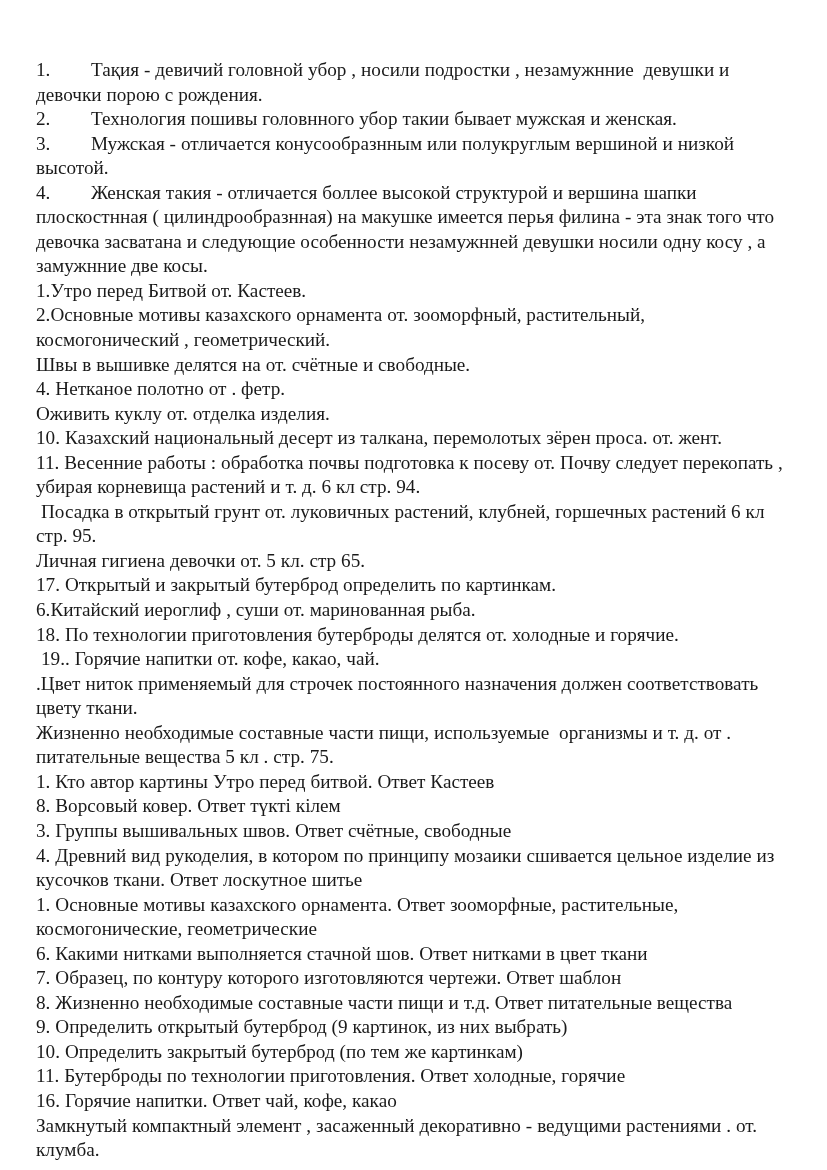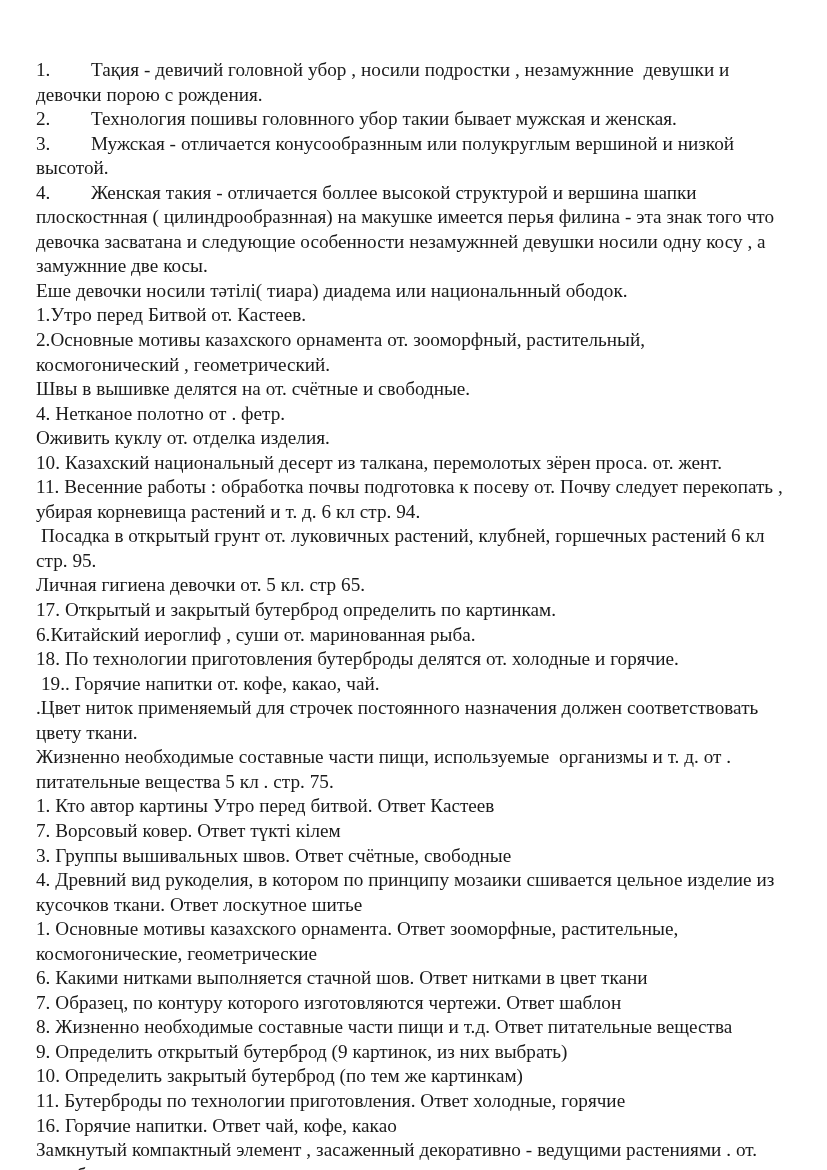--- a/index.html
+++ b/index.html
@@ -56,38 +56,37 @@
 </head>
 <body style="background: rgb(255, 255, 255); color: rgb(26, 26, 26);">
 
 <div class="page" style="background: rgb(255, 255, 255);">
   <div class="doc-body" id="doc-body">
 
   <p class="para tabbed"><span class="tabnum">1.</span><span>Тақия - девичий головной убор , носили подростки , незамужнние  девушки и девочки порою с рождения.</span></p>
       <p class="para tabbed"><span class="tabnum">2.</span><span>Технология пошивы головнного убор такии бывает мужская и женская.</span></p>
       <p class="para tabbed"><span class="tabnum">3.</span><span>Мужская - отличается конусообразнным или полукруглым вершиной и низкой высотой.</span></p>
       <p class="para tabbed"><span class="tabnum">4.</span><span>Женская такия - отличается боллее высокой структурой и вершина шапки плоскостнная ( цилиндрообразнная) на макушке имеется перья филина - эта знак того что девочка засватана и следующие особенности незамужнней девушки носили одну косу , а замужнние две косы.</span></p>
-      <p class="para"><span>Еше девочки носили тәтілі( тиара) диадема или национальнный ободок.</span></p>
       <p class="para"><span>1.Утро перед Битвой от. Кастеев.</span></p>
       <p class="para"><span>2.Основные мотивы казахского орнамента от. зооморфный, растительный, космогонический , геометрический.</span></p>
       <p class="para"><span>Швы в вышивке делятся на от. счётные и свободные.</span></p>
       <p class="para"><span>4. Нетканое полотно от . фетр.</span></p>
       <p class="para"><span>Оживить куклу от. отделка изделия.</span></p>
       <p class="para"><span>10. Казахский национальный десерт из талкана, перемолотых зёрен проса. от. жент.</span></p>
       <p class="para"><span>11. Весенние работы : обработка почвы подготовка к посеву от. Почву следует перекопать , убирая корневища растений и т. д. 6 кл стр. 94.</span></p>
       <p class="para"><span class="leadspace"></span><span>Посадка в открытый грунт от. луковичных растений, клубней, горшечных растений 6 кл стр. 95.</span></p>
       <p class="para"><span>Личная гигиена девочки от. 5 кл. стр 65.</span></p>
       <p class="para"><span>17. Открытый и закрытый бутерброд определить по картинкам.</span></p>
       <p class="para"><span>6.Китайский иероглиф , суши от. маринованная рыба.</span></p>
       <p class="para"><span>18. По технологии приготовления бутерброды делятся от. холодные и горячие.</span></p>
       <p class="para"><span class="leadspace"></span><span>19.. Горячие напитки от. кофе, какао, чай.</span></p>
       <p class="para"><span>.Цвет ниток применяемый для строчек постоянного назначения должен соответствовать цвету ткани.</span></p>
       <p class="para"><span>Жизненно необходимые составные части пищи, используемые  организмы и т. д. от . питательные вещества 5 кл . стр. 75.</span></p>
       <p class="para"><span>1. Кто автор картины Утро перед битвой. Ответ Кастеев</span></p>
-      <p class="para"><span>7. Ворсовый ковер. Ответ түкті кілем</span></p>
+      <p class="para"><span>8. Ворсовый ковер. Ответ түкті кілем</span></p>
       <p class="para"><span>3. Группы вышивальных швов. Ответ счётные, свободные</span></p>
       <p class="para"><span>4. Древний вид рукоделия, в котором по принципу мозаики сшивается цельное изделие из кусочков ткани. Ответ лоскутное шитье</span></p>
       <p class="para"><span>1. Основные мотивы казахского орнамента. Ответ зооморфные, растительные, космогонические, геометрические</span></p>
       <p class="para"><span>6. Какими нитками выполняется стачной шов. Ответ нитками в цвет ткани</span></p>
       <p class="para"><span>7. Образец, по контуру которого изготовляются чертежи. Ответ шаблон</span></p>
       <p class="para"><span>8. Жизненно необходимые составные части пищи и т.д. Ответ питательные вещества</span></p>
       <p class="para"><span>9. Определить открытый бутерброд (9 картинок, из них выбрать)</span></p>
       <p class="para"><span>10. Определить закрытый бутерброд (по тем же картинкам)</span></p>
       <p class="para"><span>11. Бутерброды по технологии приготовления. Ответ холодные, горячие</span></p>
       <p class="para"><span>16. Горячие напитки. Ответ чай, кофе, какао</span></p>

